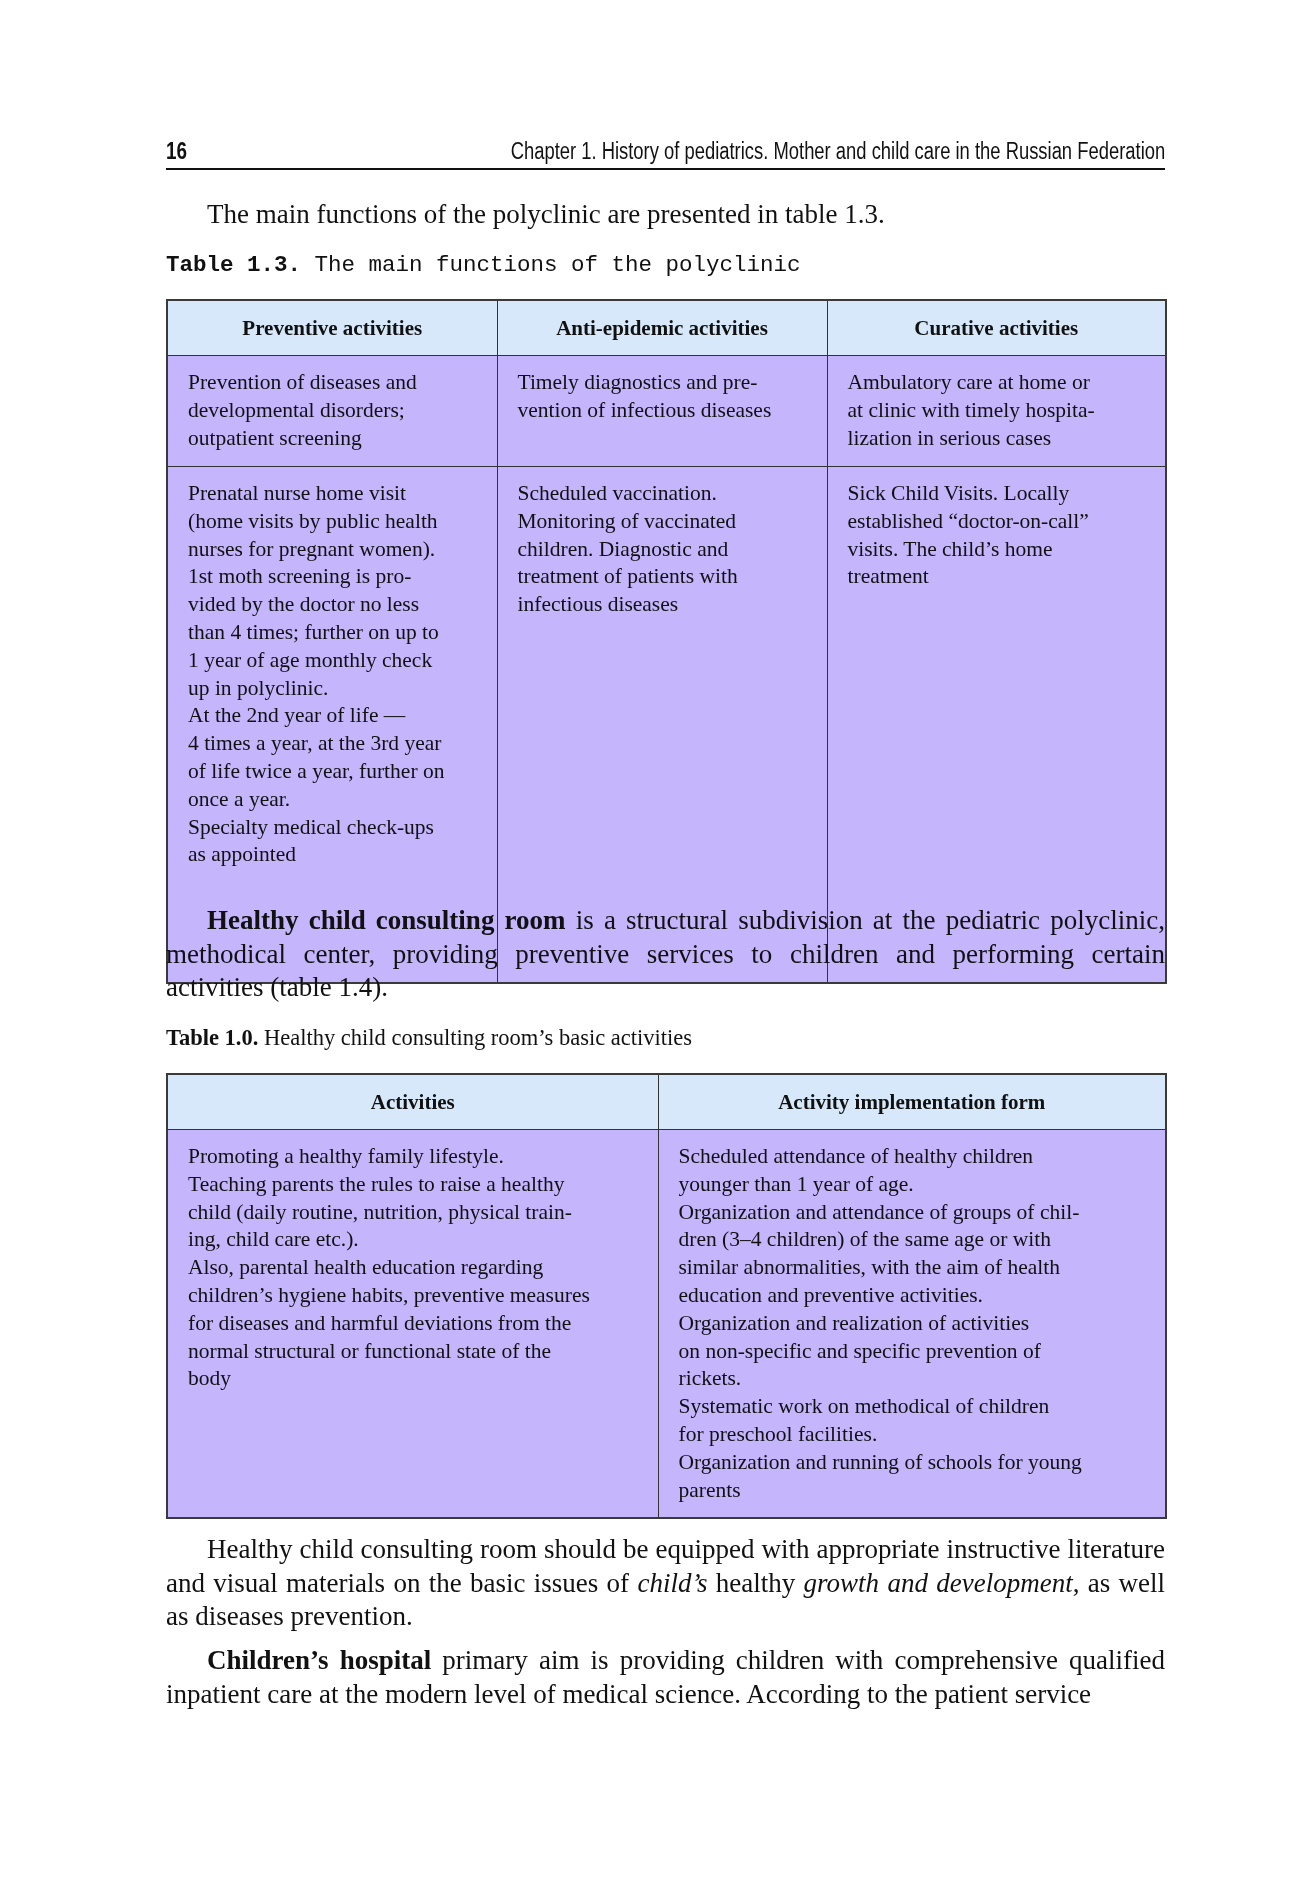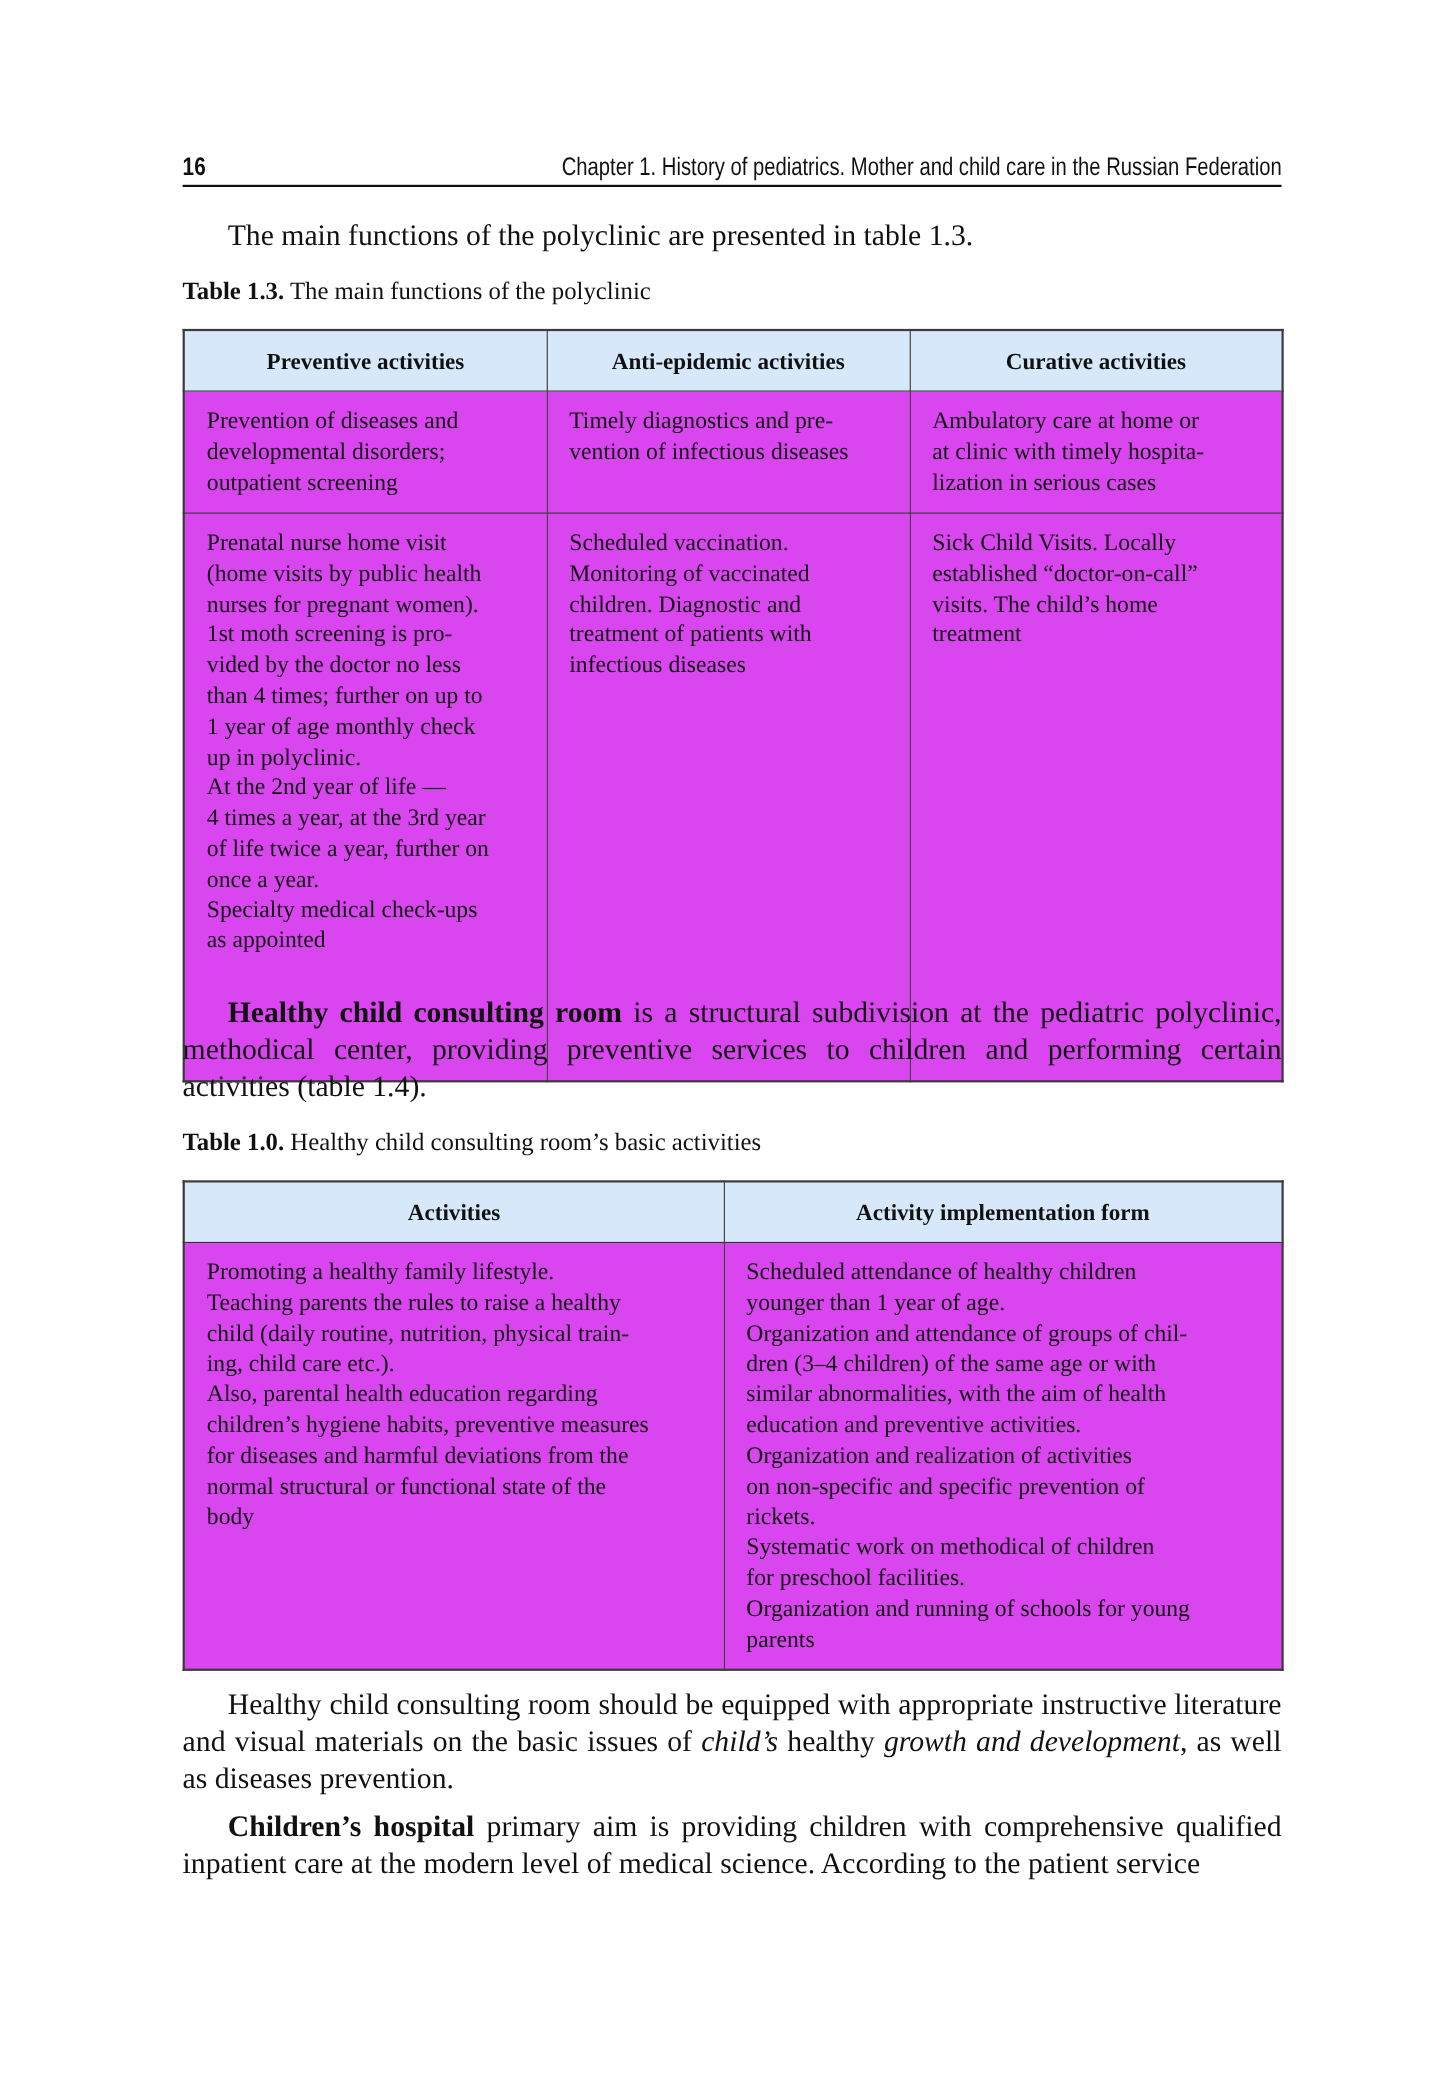--- a/index.html
+++ b/index.html
@@ -12,38 +12,38 @@
                         transform: scaleX(0.82); transform-origin: left top; }
   .running-head .chap { position: absolute; right: 0; top: 4px; font-size: 23px; white-space: nowrap;
                         transform: scaleX(0.8); transform-origin: right top; }
   p.body { margin: 0; font-size: 27px; line-height: 33.5px; text-align: justify; position: absolute; left: 0; width: 999px; }
   p.indent { text-indent: 41px; }
   .caption { position: absolute; left: 0; font-size: 22.5px; white-space: nowrap; }
   .caption b { font-weight: bold; }
   table.tbl { position: absolute; left: 0; width: 999px; border-collapse: collapse; table-layout: fixed; }
   table.tbl th, table.tbl td { border: 1.5px solid #333; vertical-align: top; }
   table.tbl th { background: #d6e8fa; font-weight: bold; font-size: 21px; text-align: center; height: 54px; vertical-align: middle; padding: 0; }
-  table.tbl td { background: #d946ef; font-size: 21.5px; line-height: 27.8px; padding: 13px 10px 10px 20px; }
+  table.tbl td { background: #c4b5fd; font-size: 21.5px; line-height: 27.8px; padding: 13px 10px 10px 20px; }
   .outer-border { border: 2px solid #3a3a3a !important; }
   .cell-line { display: block; }
   em { font-style: italic; }
 </style>
 </head>
 <body>
 
 <div class="page">
 
   <div class="running-head">
     <span class="pnum">16</span>
     <span class="chap">Chapter 1. History of pediatrics. Mother and child care in the Russian Federation</span>
   </div>
 
   <p class="body indent" style="top:198px;">The main functions of the polyclinic are presented in table 1.3.</p>
 
-  <div class="caption" style="top:252px;">
+  <div class="caption" style="top:252px;font-family:Liberation Mono, monospace;">
     <b>Table 1.3.</b>
     <span>The main functions of the polyclinic</span>
   </div>
 
   <table class="tbl outer-border" style="top:299px;">
     <colgroup>
         <col style="width:330px">
         <col style="width:330px">
         <col style="width:339px">
       </colgroup>

